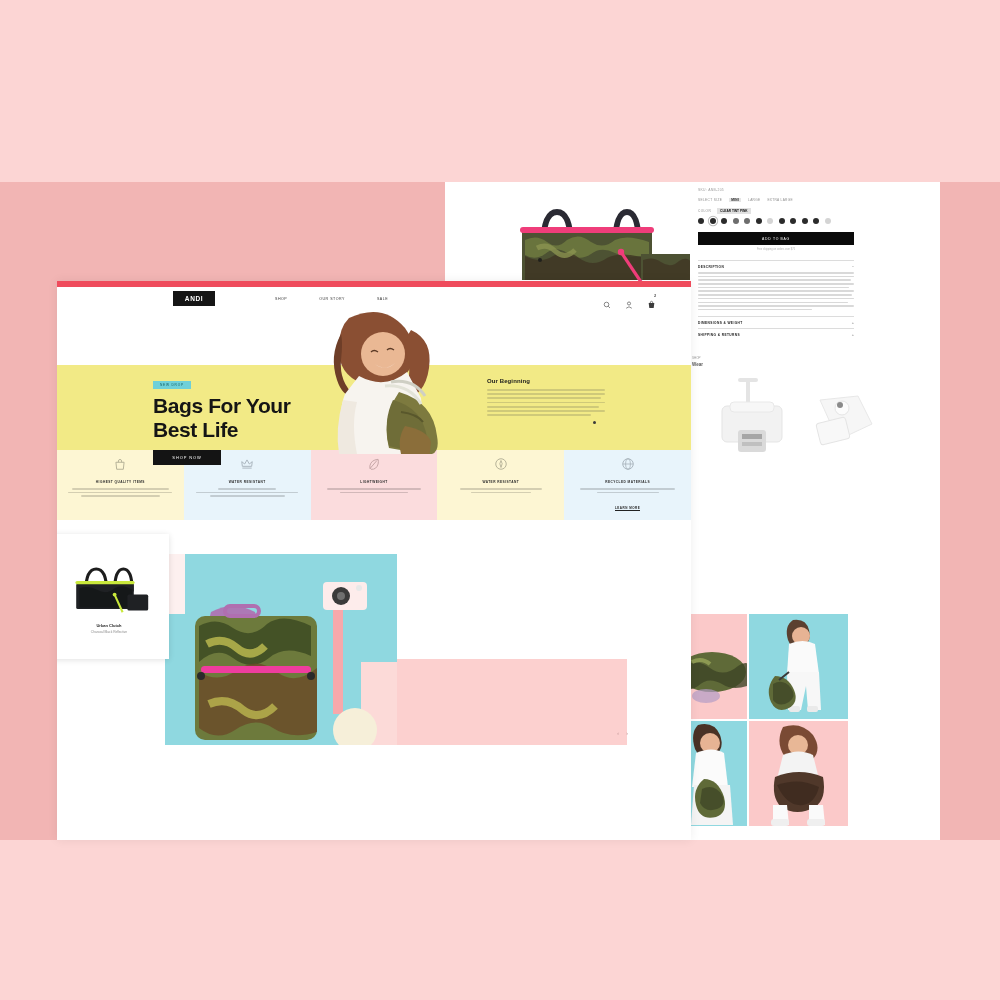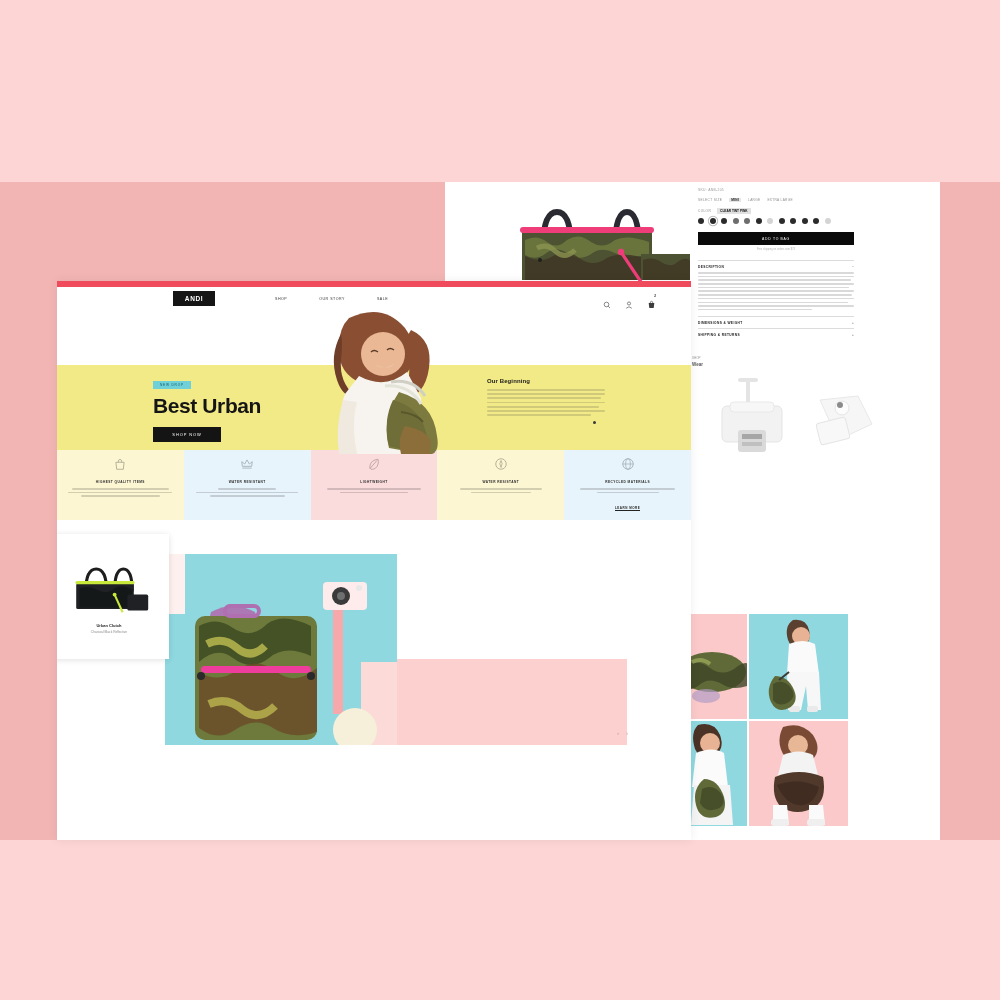--- a/index.html
+++ b/index.html
@@ -360,21 +360,22 @@
       <path d="M124 88 q34 10 38 44 q4 22 -14 18 l-34 -6 q-8 -30 10 -56z" fill="#7d7a3f"></path>
       <path d="M118 96 q30 8 34 38 q2 16 -12 14 l-26 -6 q-6 -26 4 -46z" fill="#6f6d38"></path>
       <path d="M130 122 q22 4 26 16 l-2 18 q-18 4 -28 -6 q-4 -16 4 -28z" fill="#8b6e3a"></path>
       <path d="M116 78 q22 -4 34 14" stroke="#cfcfc4" stroke-width="3" fill="none"></path>
       <path d="M110 82 q24 -2 36 18" stroke="#e3e3d8" stroke-width="3" fill="none"></path>
       <path d="M126 108 q16 2 22 10" stroke="#59572c" stroke-width="2" fill="none"></path>
     </svg>
 
     <div class="hero-copy">
       <span class="badge">NEW DROP</span>
-      <div class="hero-h1">Best Urban</div>
+      <div class="hero-h1">Bags For Your</div>
+      <div class="hero-h1">Best Life</div>
       <div class="btn-shopnow">SHOP NOW</div>
     </div>
 
     <div class="ourbeg">
       <h3>Our Beginning</h3>
       <div class="ob-ln" style="width:100%"></div>
       <div class="ob-ln" style="width:100%"></div>
       <div class="ob-ln" style="width:97%"></div>
       <div class="ob-ln" style="width:100%"></div>
       <div class="ob-ln" style="width:95%"></div>

